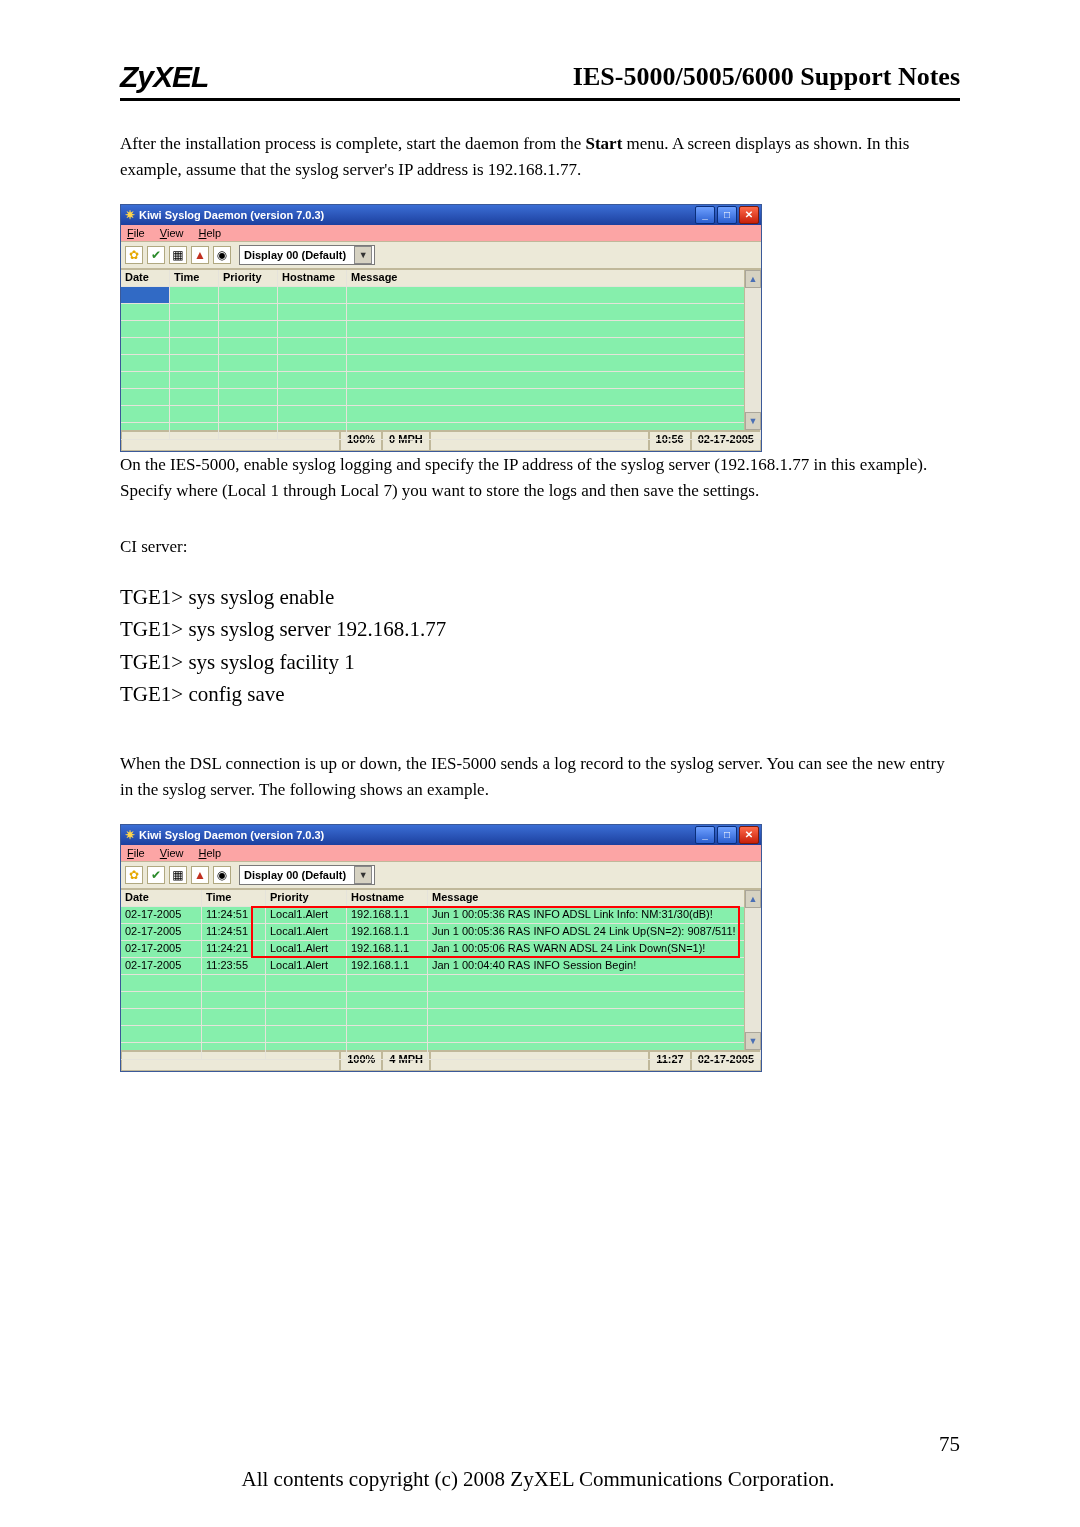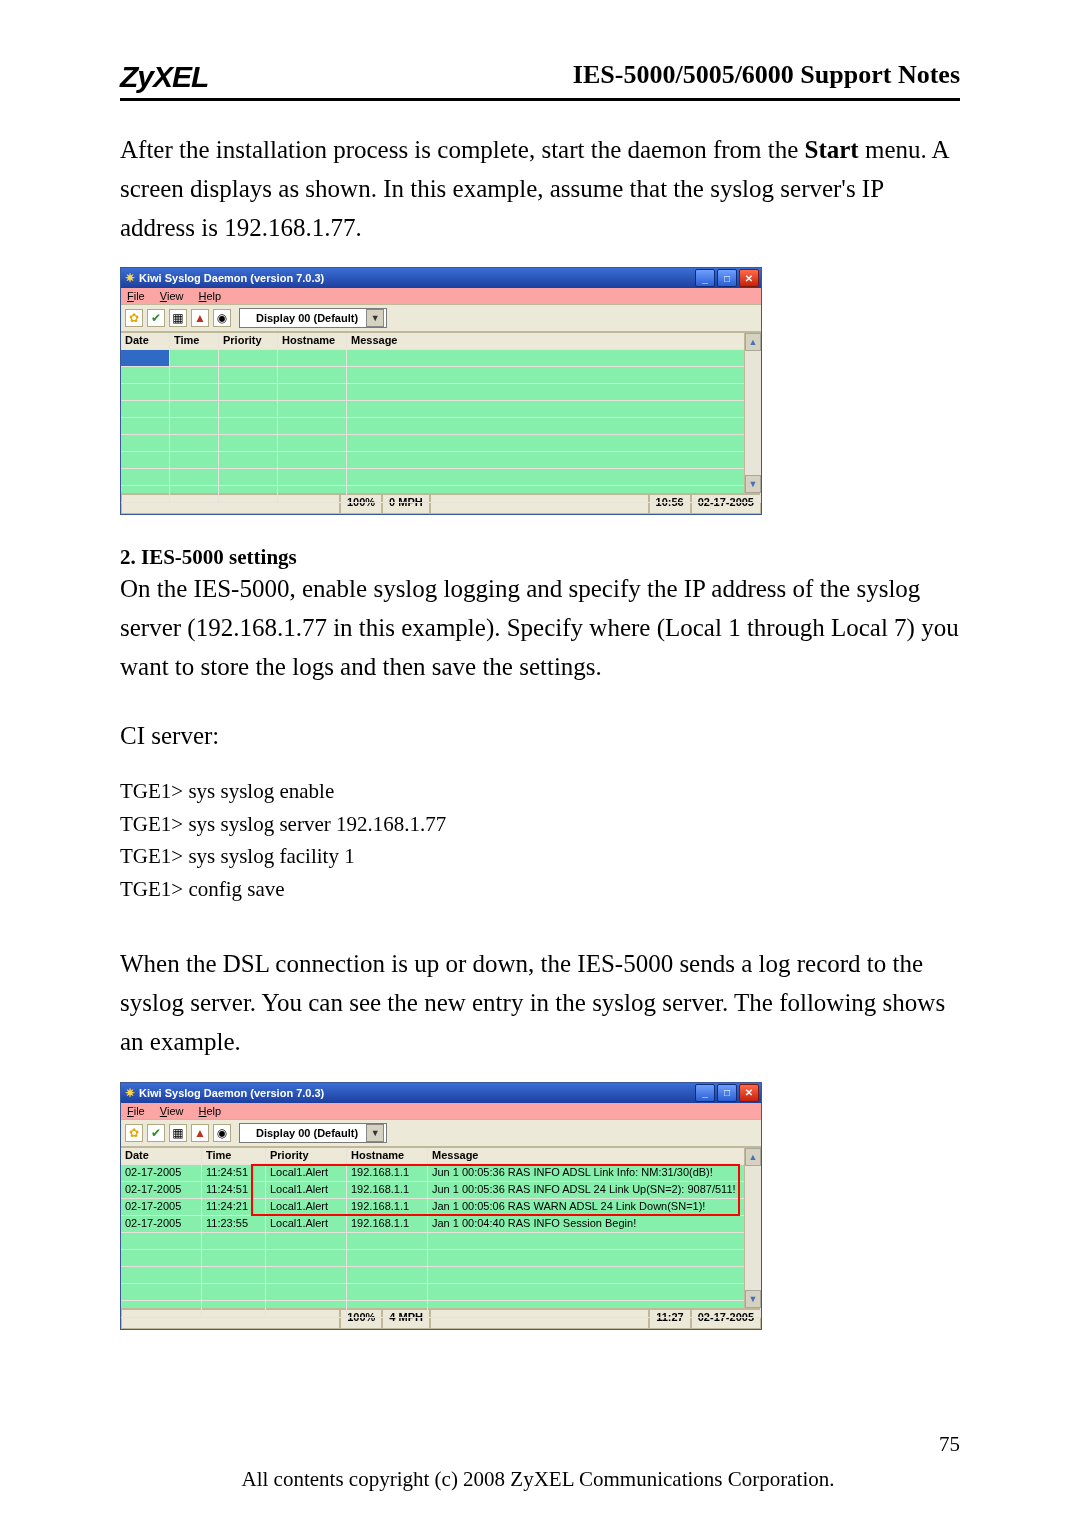--- a/index.html
+++ b/index.html
@@ -11,37 +11,37 @@
   .page {
     width: 1080px;
     height: 1527px;
     position: relative;
     box-sizing: border-box;
     padding: 60px 120px 40px 120px;
   }
   .header-line {
     display: flex;
     justify-content: space-between;
-    align-items: flex-start;
+    align-items: center;
     border-bottom: 3px solid #000;
     padding-bottom: 4px;
   }
   .brand {
     font-family: Arial, Helvetica, sans-serif;
     font-weight: 900;
     font-style: italic;
     font-size: 30px;
     letter-spacing: -1px;
   }
   .doc-title {
     font-weight: 700;
     font-size: 26px;
   }
   .body-text {
-    font-size: 25px;
+    font-size: 17px;
     line-height: 1.55;
     margin-top: 30px;
   }
   .body-text p { margin: 0 0 6px 0; }
   .section-title {
     font-weight: 700;
     font-size: 21px;
     margin-top: 30px;
   }
   .code-block {
@@ -107,21 +107,21 @@
     display: inline-flex; align-items: center; justify-content: center;
     font-size: 12px;
     background:#fff; border:1px solid #b0a880;
   }
   .tbicon.y{ color:#e6a800; background:#fff;}
   .tbicon.g{ color:#2a8a2a;}
   .tbicon.r{ color:#c03020;}
   .display-select {
     display:flex; align-items:center;
     border:1px solid #7a7a7a; background:#fff;
-    height:18px; padding:0 2px 0 16px; font-weight:700;
+    height:18px; padding:0 2px 0 4px; font-weight:700;
     margin-left:4px;
   }
   .display-select .arrow{
     width:16px;height:16px;background:#d6d2c2;border:1px solid #888;
     margin-left:8px;display:flex;align-items:center;justify-content:center;font-size:9px;color:#333;
   }
   .kiwi-grid {
     position: relative;
     background: #86efac;
     border-top: 1px solid #c0b89a;
@@ -298,21 +298,20 @@
     <div class="kiwi-status">
       <div class="stspacer"></div>
       <div class="stcell">100%</div>
       <div class="stcell">0 MPH</div>
       <div class="stspacer"></div>
       <div class="stcell">10:56</div>
       <div class="stcell">02-17-2005</div>
     </div>
   </div>
 
-  <div class="section-title">2. IES-5000 settings</div>
   <div class="body-text" style="margin-top:0;">
     <p>On the IES-5000, enable syslog logging and specify the IP address of the syslog server (192.168.1.77 in this example). Specify where (Local 1 through Local 7) you want to store the logs and then save the settings.</p>
   </div>
 
   <div class="body-text">
     <p>CI server:</p>
   </div>
   <div class="code-block">TGE1&gt; sys syslog enable
 TGE1&gt; sys syslog server 192.168.1.77
 TGE1&gt; sys syslog facility 1

